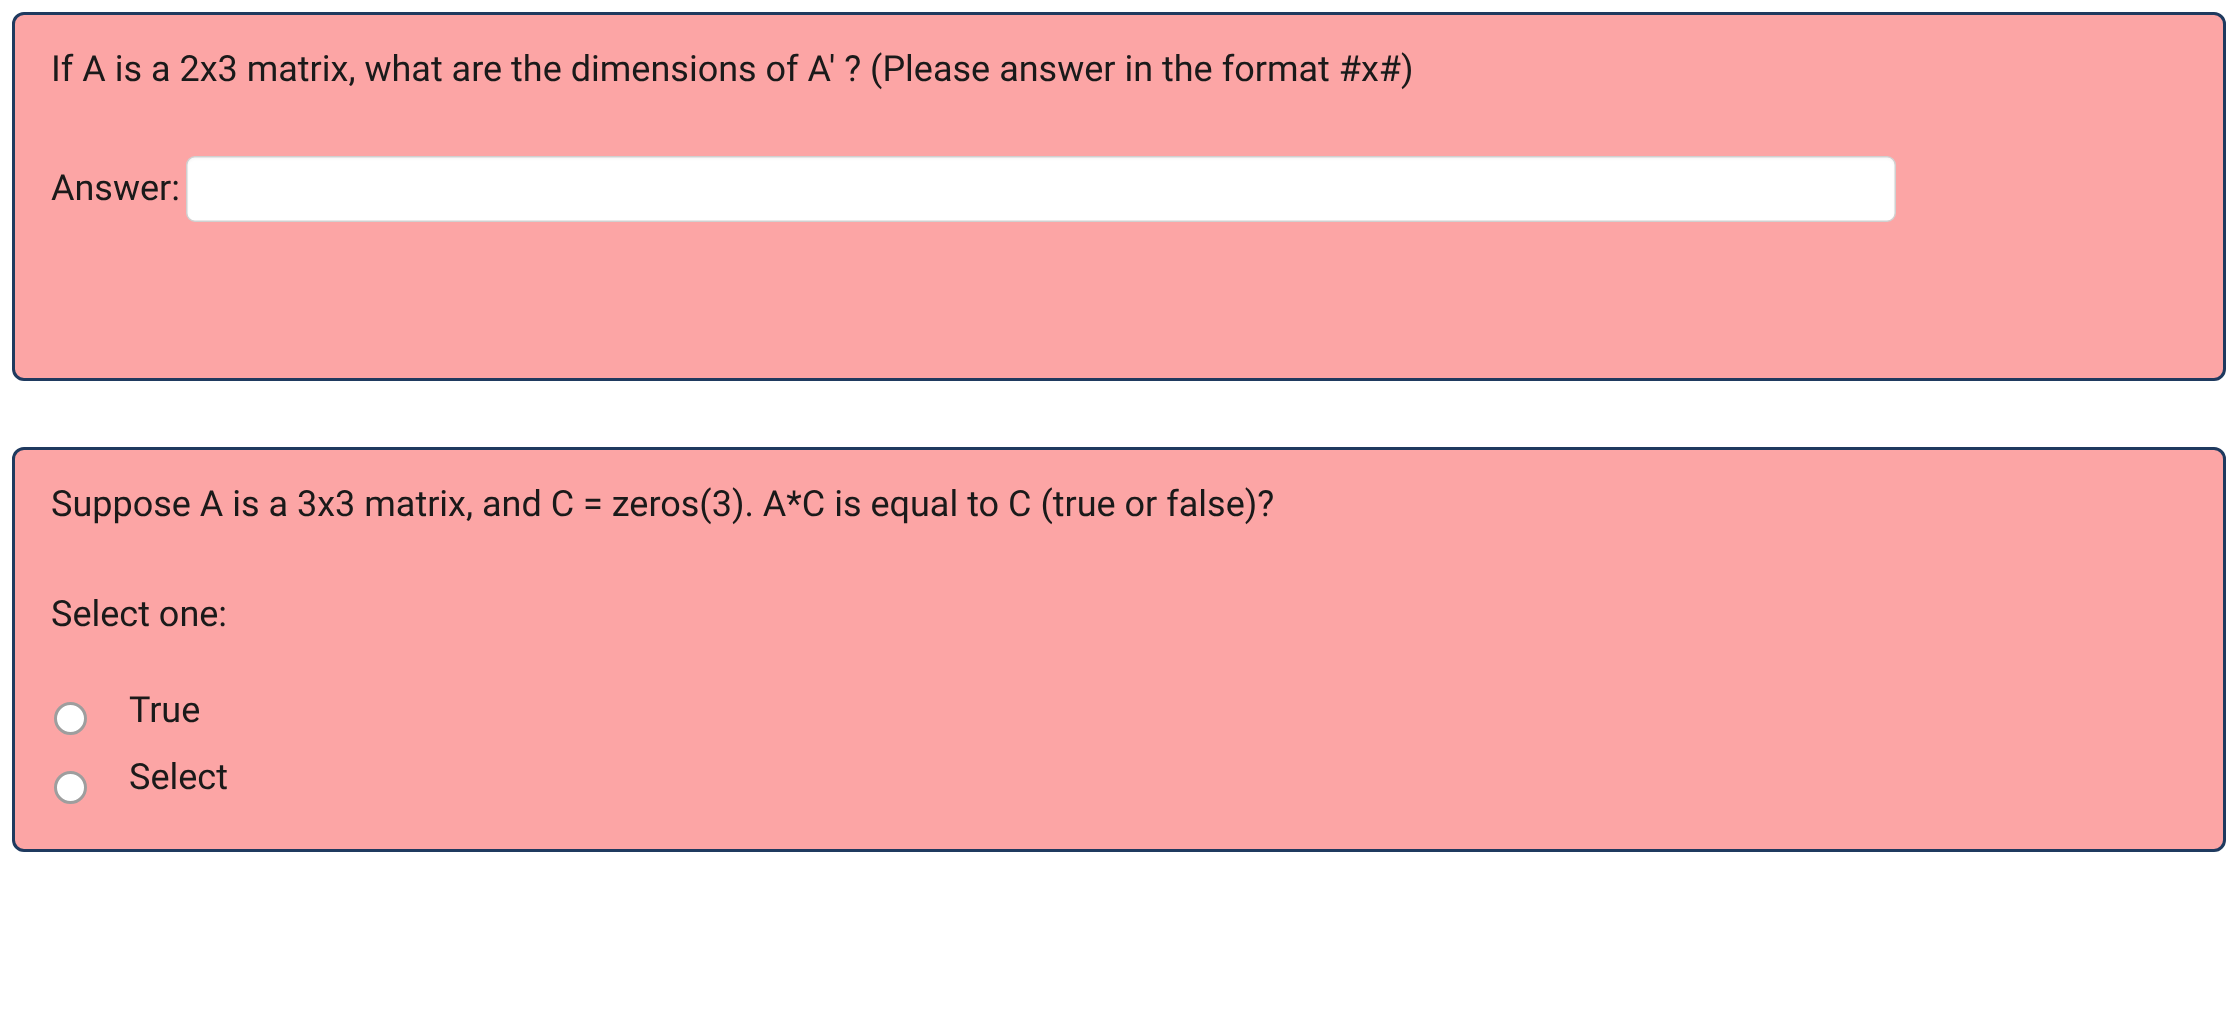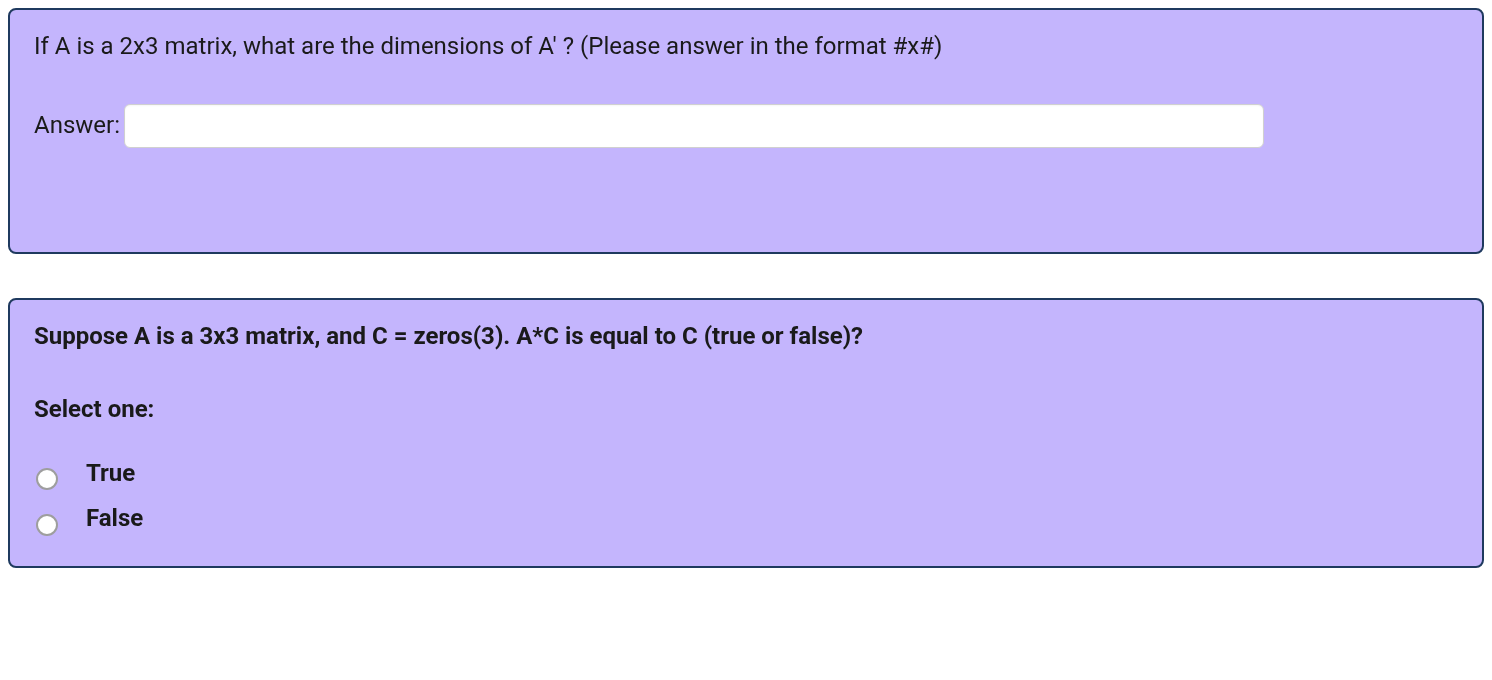--- a/index.html
+++ b/index.html
@@ -10,21 +10,21 @@
     background: #fff;
     color: #1a1a1a;
     font-size: 24px;
     line-height: 1.4;
   }
   .question-box {
     border: 2px solid #1f3a5f;
     border-radius: 8px;
     padding: 20px 24px 24px 24px;
     margin-bottom: 44px;
-    background: #c4b5fd;
+    background: #fca5a5;
   }
   .question-text {
     margin-bottom: 40px;
   }
   .answer-row {
     display: flex;
     align-items: center;
     gap: 4px;
     margin-bottom: 80px;
   }
@@ -59,21 +59,20 @@
     border-radius: 50%;
     flex: 0 0 auto;
     background: #fff;
     cursor: pointer;
   }
   .radio-label {
     cursor: pointer;
   }
   .question-box.second {
     margin-bottom: 0;
-    font-weight: bold;
   }
 </style>
 </head>
 <body>
 
 <div class="question-box">
   <div class="question-text">If A is a 2x3 matrix, what are the dimensions of A' ? (Please answer in the format #x#)</div>
   <div class="answer-row">
     <span class="answer-label">Answer:</span>
     <input type="text" class="answer-input" value="" style="">
@@ -82,15 +81,15 @@
 
 <div class="question-box second">
   <div class="question-text">Suppose A is a 3x3 matrix, and C = zeros(3). A*C is equal to C (true or false)?</div>
   <div class="select-label">Select one:</div>
   <div class="radio-row">
     <span class="radio-circle"></span>
     <span class="radio-label">True</span>
   </div>
   <div class="radio-row">
     <span class="radio-circle"></span>
-    <span class="radio-label">False</span>
+    <span class="radio-label">Select</span>
   </div>
 </div>
 
 </body></html>

